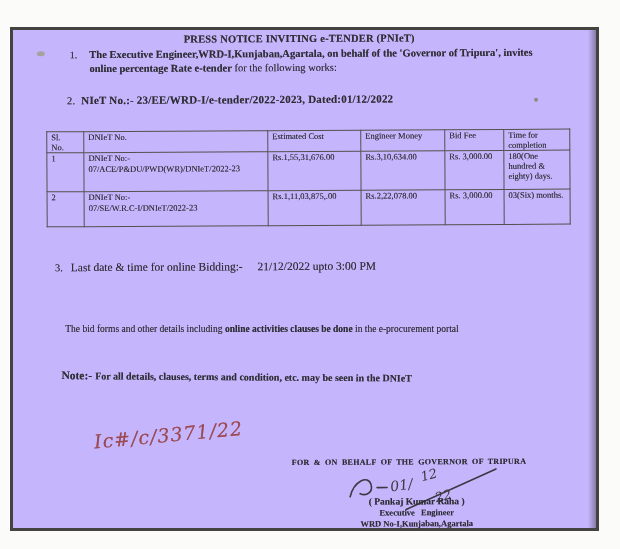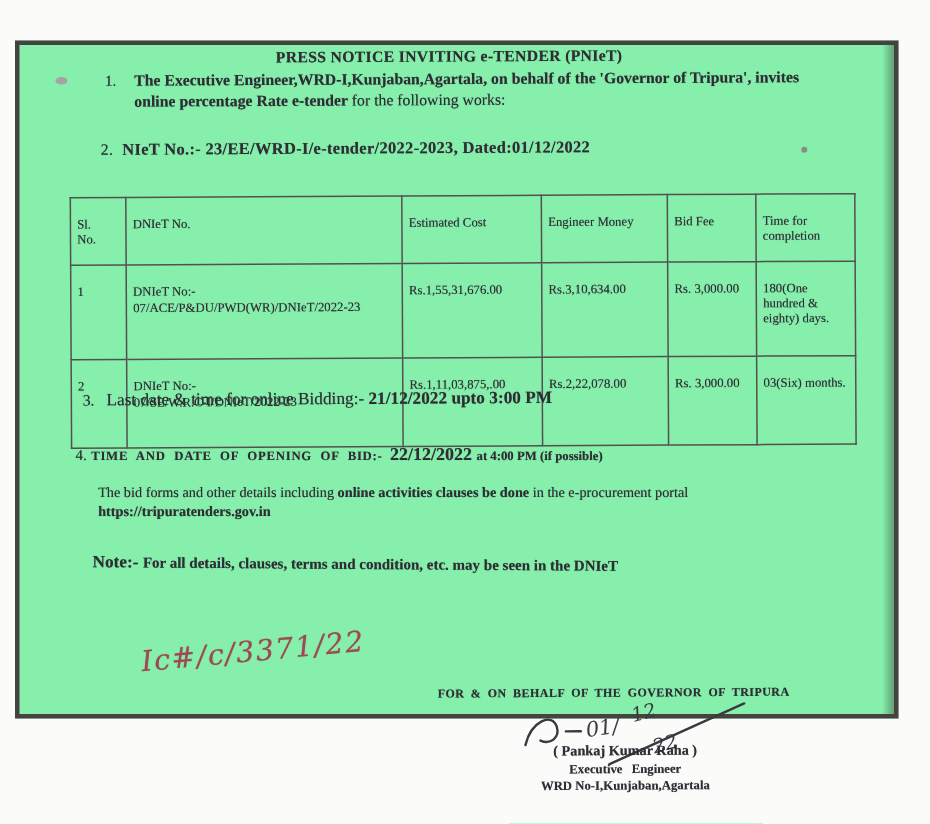--- a/index.html
+++ b/index.html
@@ -1,22 +1,22 @@
 <!DOCTYPE html>
 <html><head>
 <meta charset="utf-8">
 <style>
   html,body{margin:0;padding:0;}
   body{
     width:620px;height:549px;background:#fbfbfa;position:relative;overflow:hidden;
     font-family:"Liberation Serif", serif;color:#2e2d33;
   }
   .scan-page{
-    position:absolute;left:10px;top:27px;width:589px;height:452px;
-    background:#86efac;border:3px solid #45433f;box-sizing:border-box;
+    position:absolute;left:10px;top:27px;width:589px;height:504px;
+    background:#c4b5fd;border:3px solid #45433f;box-sizing:border-box;
   }
   .edge-shadow{
     position:absolute;right:0;top:0;bottom:0;width:8px;
     background:linear-gradient(to right, rgba(0,0,0,0), rgba(35,33,30,.38));
     pointer-events:none;
   }
   .content{position:absolute;left:0;top:0;right:8px;bottom:0;transform:rotate(-0.3deg);}
   .blk{position:absolute;}
   .ink{color:#2e2d33;text-shadow:0 0 .5px rgba(46,45,51,.55);}
   .b{font-weight:bold;}
@@ -27,41 +27,41 @@
   .item1 .num{margin-right:12px;font-size:10px;}
   .item1 .txt{white-space:pre-line;}
 
   .item2{left:55px;top:63px;font-size:11px;font-weight:bold;letter-spacing:.2px;}
   .item2 .num{font-weight:normal;font-size:10.5px;margin-right:6px;}
 
   table.niet{
     left:34px;top:100px;position:absolute;border-collapse:collapse;table-layout:fixed;width:469px;
   }
   table.niet td, table.niet th{
-    border:1.2px solid #53514d;vertical-align:top;padding:12px 4px;
+    border:1.2px solid #53514d;vertical-align:top;padding:0 4px;
     font-size:8.5px;text-align:left;font-weight:normal;overflow:hidden;
   }
   th.h-sl{width:28px;white-space:pre-line;}
   th.h-dniet{width:175px;text-align:center;padding-top:6px;}
   th.h-cost{width:84px;padding-top:6px;}
   th.h-earnest{width:75px;padding-top:8px;}
   th.h-bid{width:50px;padding-top:8px;}
   th.h-time{width:57px;white-space:pre-line;vertical-align:bottom;}
   td.c-sl{text-align:center;font-weight:bold;font-size:9px;}
   td.c-dniet{white-space:pre-line;font-size:9px;line-height:1.25;}
   td.c-money{font-weight:bold;font-size:9.5px;margin-top:12px;}
   td.c-bid{font-weight:bold;font-size:9px;}
   td.c-time{font-weight:bold;font-size:8.5px;line-height:1.2;}
   tr.r1 td{height:38px;}
   tr.r2 td{height:34px;}
 
   .item3{left:42px;top:230px;font-size:11.5px;}
   .item3 .num{font-size:10.5px;margin-right:8px;}
   .item3 .lbl{font-weight:normal;}
-  .item3 .val{font-weight:bold;}
+  .item3 .val{font-weight:normal;margin-left:12px;}
 
   .item4{left:37px;top:263px;transform:rotate(.3deg);}
   .item4 .num{font-size:10px;margin-right:3px;}
   .item4 .lbl{font-size:8.5px;font-weight:bold;letter-spacing:.5px;word-spacing:3px;}
   .item4 .val{font-size:12px;font-weight:bold;margin-left:5px;}
   .item4 .suf{font-size:8.5px;font-weight:bold;margin-left:3px;}
 
   .para{left:52px;top:293px;width:465px;font-size:9.5px;line-height:1.35;transform:rotate(.3deg);}
 
   .note{left:48px;top:336px;transform:rotate(.7deg);}
@@ -134,27 +134,23 @@
         <td class="c-bid">Rs. 3,000.00</td>
         <td class="c-time">03(Six) months.</td>
       </tr>
     </tbody>
       </table>
 
     <div class="blk item3 ink">
       <span class="num">3.</span><span class="lbl">Last date &amp; time for online Bidding:-</span><span class="val"> 21/12/2022 upto 3:00 PM</span>
     </div>
 
-    <div class="blk item4 ink">
-      <span class="num">4.</span><span class="lbl">TIME AND DATE OF OPENING OF BID:-</span><span class="val">22/12/2022</span><span class="suf">at 4:00 PM (if possible)</span>
-    </div>
 
     <div class="blk para ink">
       <span>The bid forms and other details including </span><span class="b">online activities clauses be done</span><span> in the e-procurement portal</span>
-      <div class="b">https://tripuratenders.gov.in</div>
     </div>
 
     <div class="blk note ink">
       <span class="lbl">Note:-</span><span class="txt">For all  details, clauses, terms and condition, etc. may be seen in the DNIeT</span>
     </div>
 
     <div class="blk memo">Ic#/c/3371/22</div>
 
     <div class="blk behalf ink">FOR &amp; ON BEHALF OF THE GOVERNOR OF TRIPURA</div>
 

